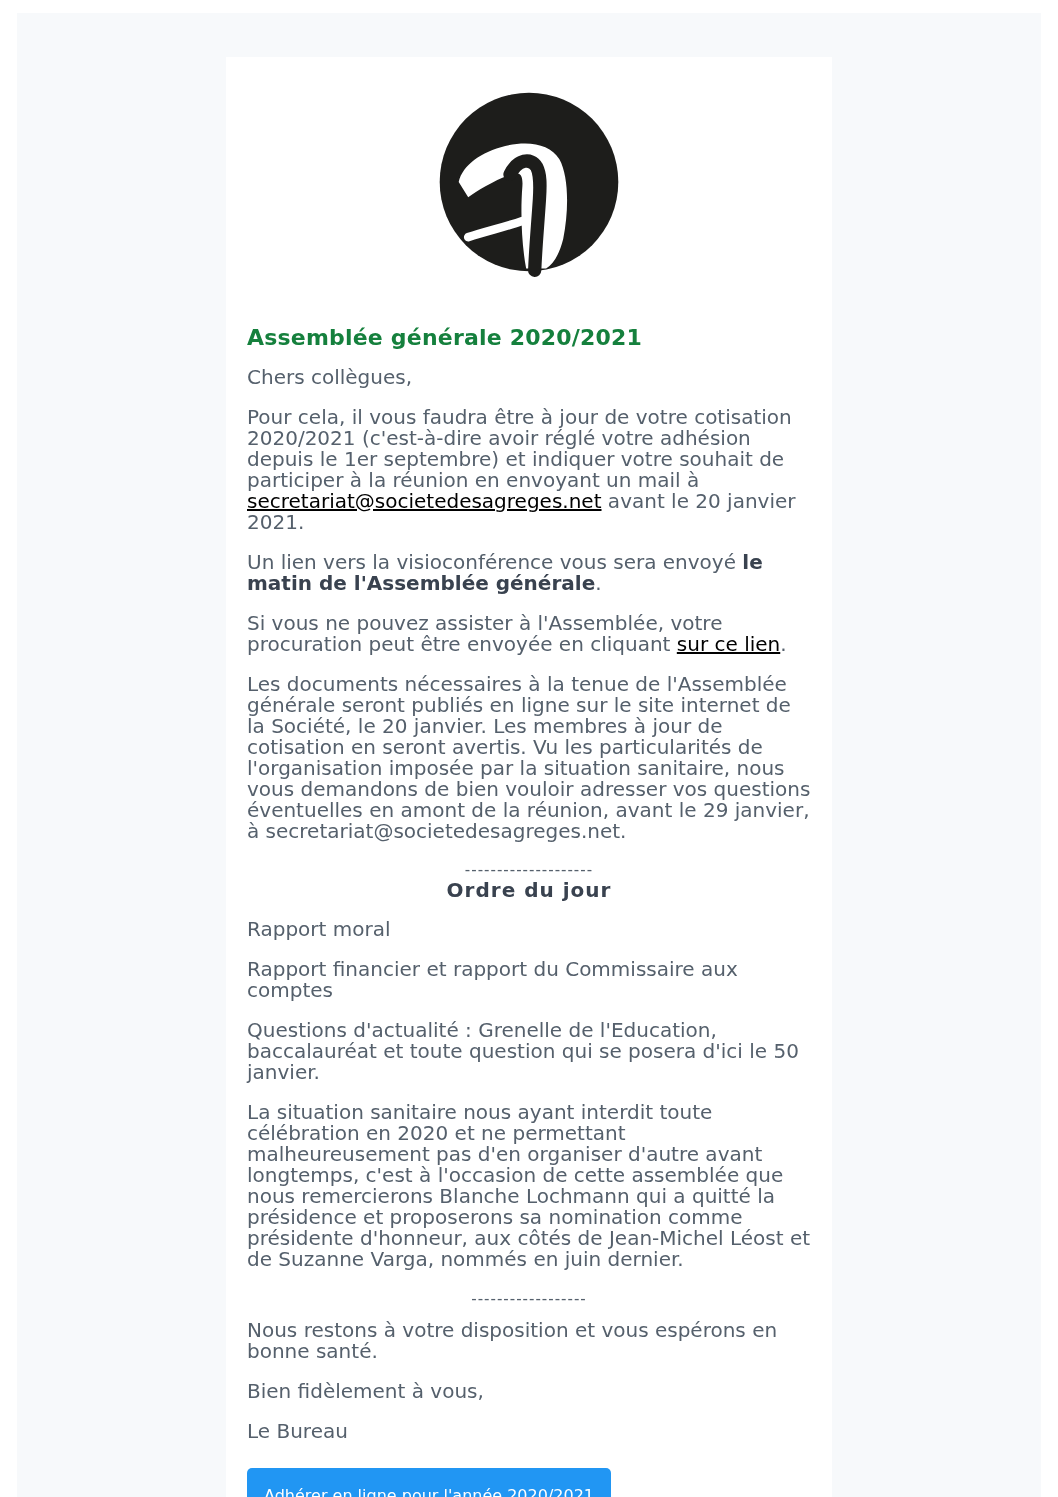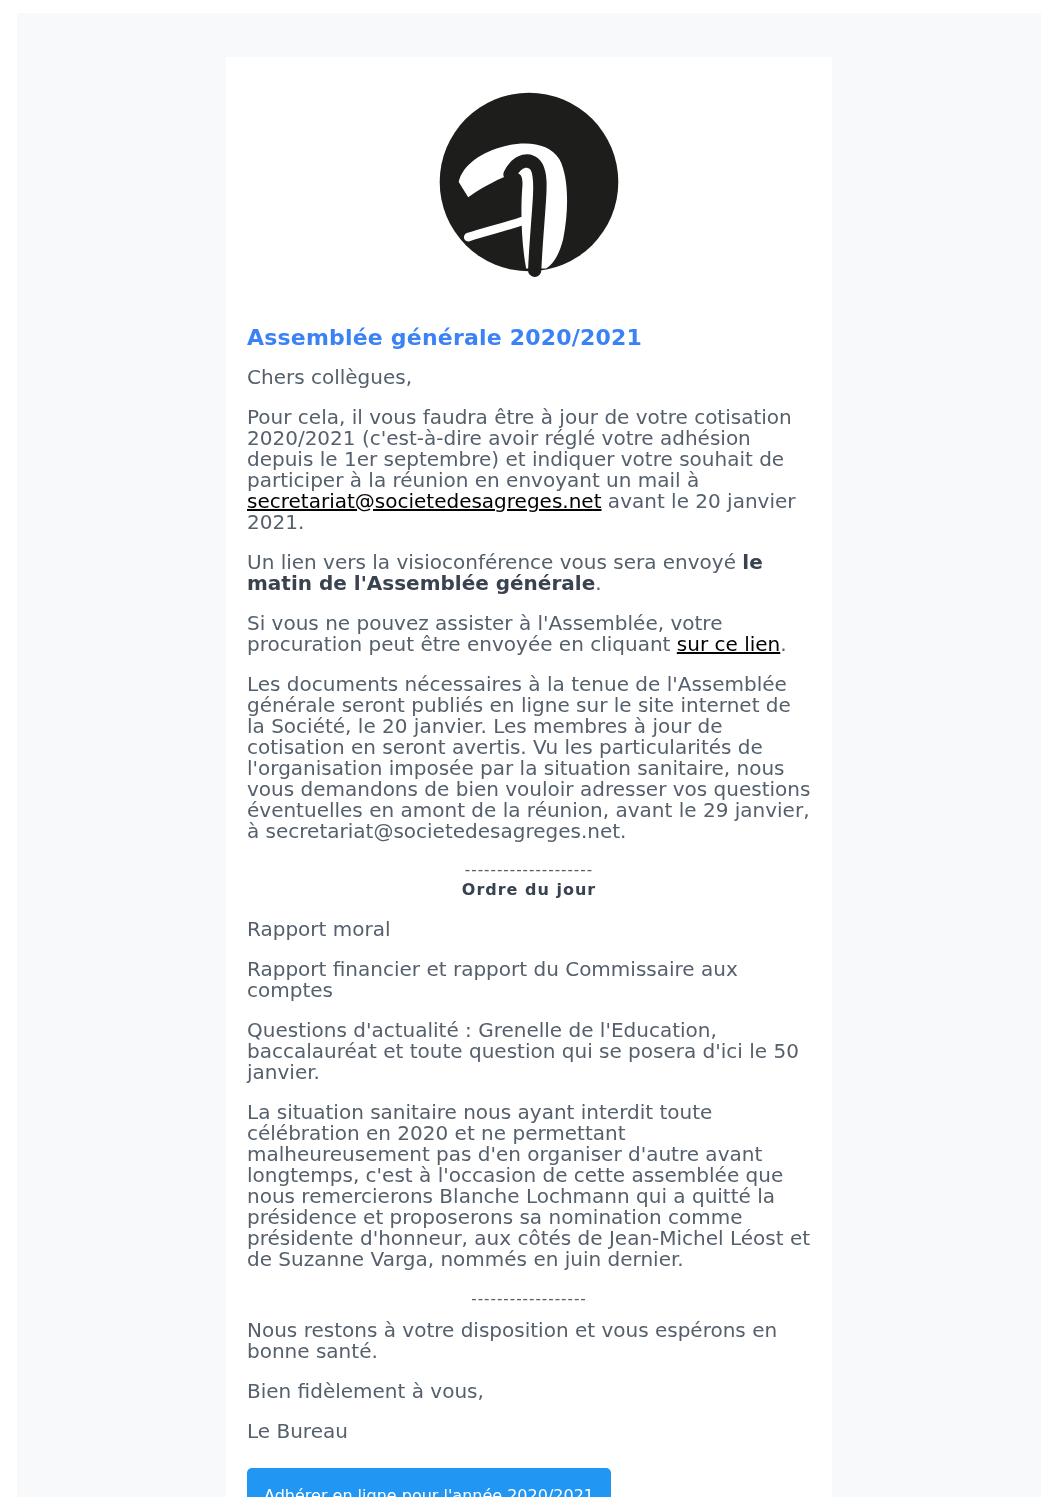--- a/index.html
+++ b/index.html
@@ -24,21 +24,21 @@
   .logo-wrap {
     text-align: center;
     padding-top: 0;
   }
   .logo-wrap svg { display: inline-block; }
   h1.title {
     margin: 44px 0 16px 0;
     font-size: 22px;
     line-height: 26px;
     font-weight: bold;
-    color: #3b82f6;
+    color: #15803d;
     letter-spacing: 0.2px;
   }
   p.para {
     margin: 4px 0 19px 0;
     font-size: 20px;
     line-height: 21px;
     color: #55606c;
   }
   p.para strong { color: #39424f; }
   a.body-link {
@@ -49,21 +49,21 @@
     text-align: center;
     font-size: 15px;
     line-height: 18px;
     color: #55606c;
     letter-spacing: 1px;
     margin: 14px 0 0 0;
   }
   .divider.second { margin: 20px 0 12px 0; }
   .agenda-title {
     text-align: center;
-    font-size: 16px;
+    font-size: 20px;
     line-height: 22px;
     font-weight: bold;
     color: #39424f;
     letter-spacing: 1px;
     margin: 0 0 18px 0;
   }
   .btn-row { margin: 26px 0 0 0; }
   a.cta {
     display: inline-block;
     background: #2196f3;

